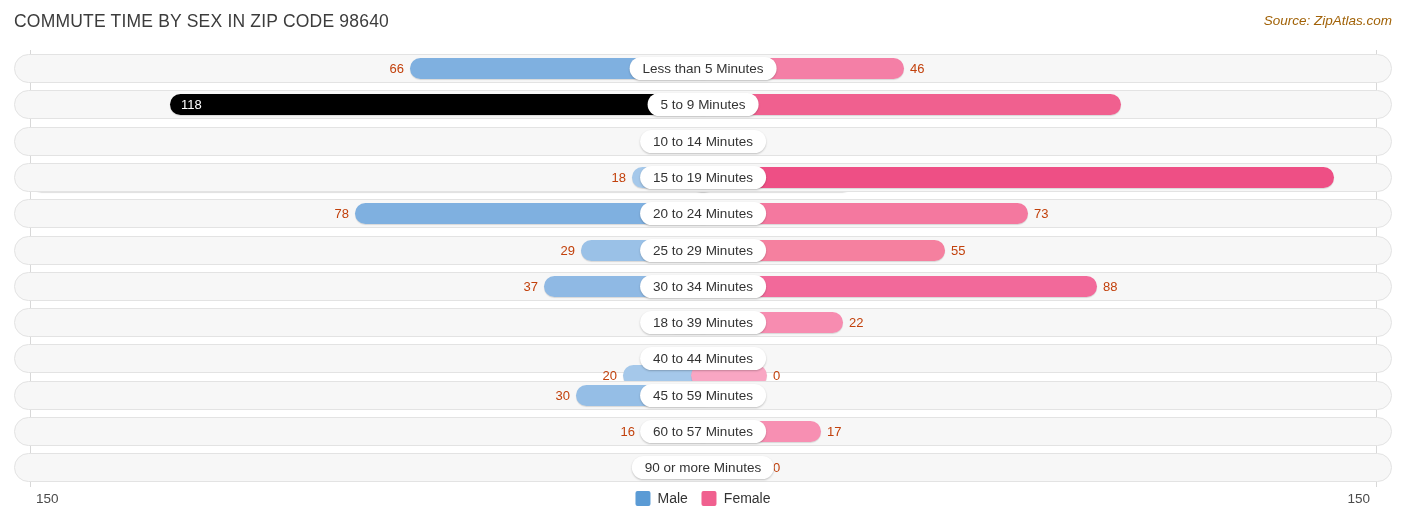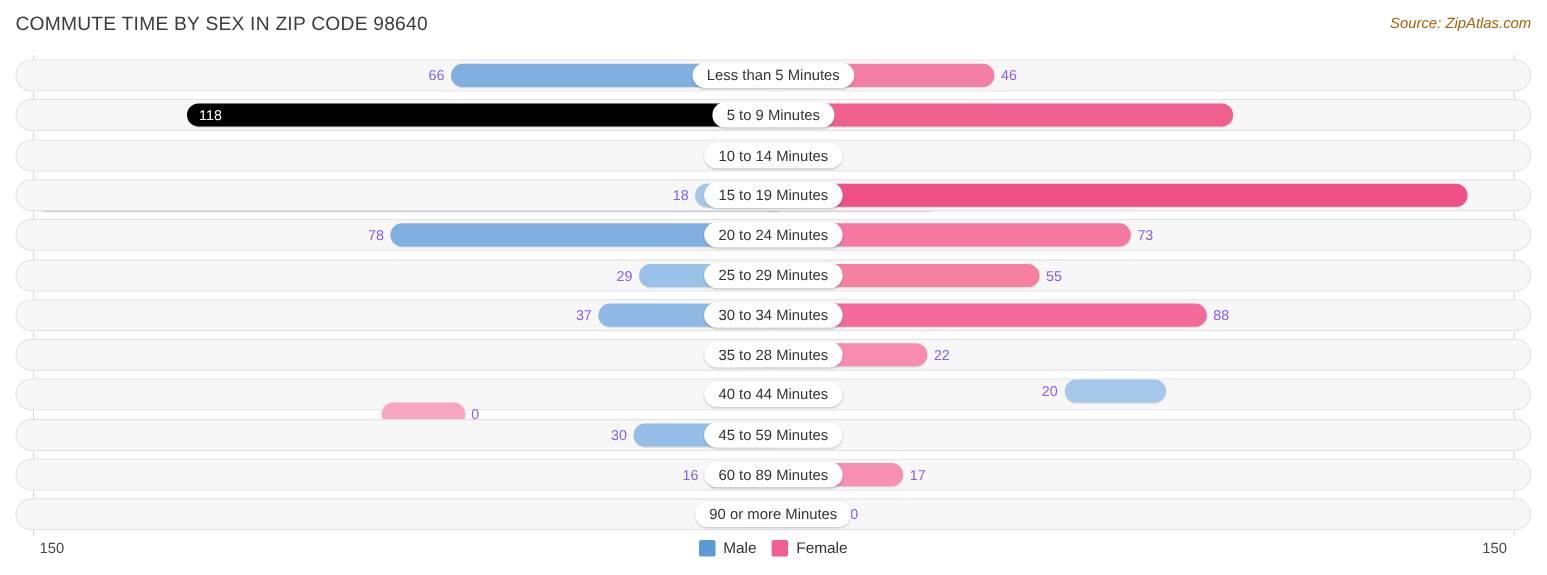--- a/index.html
+++ b/index.html
@@ -55,21 +55,21 @@
     border-radius:11px;
     display:flex;align-items:center;
     box-sizing:border-box;
     box-shadow:0 1px 1px rgba(0,0,0,.13);
   }
   .bar-left{justify-content:flex-start;padding-left:11px;margin-right:-12px;}
   .bar-right{justify-content:flex-start;padding-right:11px;margin-left:-12px;}
 
   .bar-val-in{font-size:13px;color:#ffffff;white-space:nowrap;}
   .val-out{
-    font-size:13px;color:#8b5cf6;white-space:nowrap;
+    font-size:13px;color:#c2410c;white-space:nowrap;
   }
   .val-out-left{margin-right:6px;}
   .val-out-right{margin-left:6px;}
 
   
   .pill{
     position:absolute;left:50%;transform:translateX(-50%);
     top:3px;height:23px;
     background:#ffffff;
     border-radius:12px;
@@ -200,23 +200,23 @@
       <div class="bars" style="top: 258.1px;">
         <div class="half half-left">
           <span class="val-out val-out-left">0</span>
           <div class="bar bar-left" style="width: 50px; background: rgb(169, 203, 236);"></div>
         </div>
         <div class="half half-right">
           <div class="bar bar-right" style="width: 152px; background: rgb(247, 140, 176);"></div>
           <span class="val-out val-out-right">22</span>
         </div>
       </div>
-      <div class="pill" style="top: 261.1px;">35 to 28 Minutes</div>
+      <div class="pill" style="top: 261.1px;">18 to 39 Minutes</div>
       <div class="row" style="top: 294.4px;"></div>
-      <div class="bars" style="top: 295px; flex-direction: column;">
+      <div class="bars" style="top: 311px;">
         <div class="half half-left">
           <span class="val-out val-out-left">20</span>
           <div class="bar bar-left" style="width: 92px; background: rgb(165, 200, 234);"></div>
         </div>
         <div class="half half-right">
           <div class="bar bar-right" style="width: 76px; background: rgb(249, 166, 195);"></div>
           <span class="val-out val-out-right">0</span>
         </div>
       </div>
       <div class="pill" style="top: 297.4px;">40 to 44 Minutes</div>
@@ -232,21 +232,21 @@
       <div class="bars" style="top: 367px;">
         <div class="half half-left">
           <span class="val-out val-out-left">16</span>
           <div class="bar bar-left" style="width: 74px; background: rgb(169, 203, 236);"></div>
         </div>
         <div class="half half-right">
           <div class="bar bar-right" style="width: 130px; background: rgb(247, 143, 178);"></div>
           <span class="val-out val-out-right">17</span>
         </div>
       </div>
-      <div class="pill" style="top: 370px;">60 to 89 Minutes</div>
+      <div class="pill" style="top: 370px;">60 to 57 Minutes</div>
       <div class="row" style="top: 403.3px;"></div>
       <div class="bars" style="top: 403.3px;">
         <div class="half half-left">
           <span class="val-out val-out-left">0</span>
           <div class="bar bar-left" style="width: 50px; background: rgb(170, 205, 238);"></div>
         </div>
         <div class="half half-right">
           <div class="bar bar-right" style="width: 76px; background: rgb(249, 166, 195);"></div>
           <span class="val-out val-out-right">0</span>
         </div>

